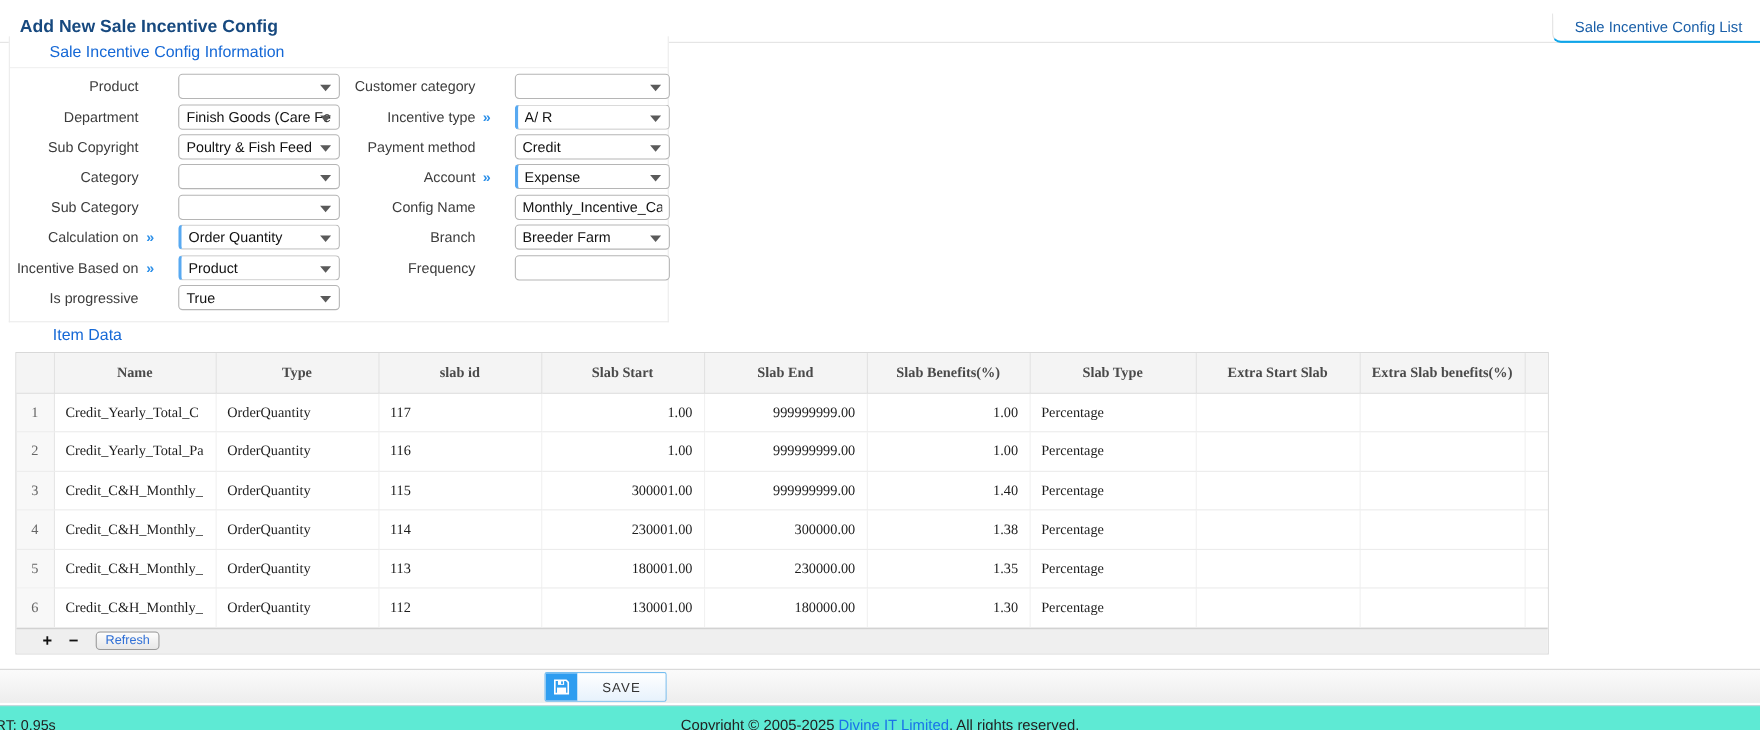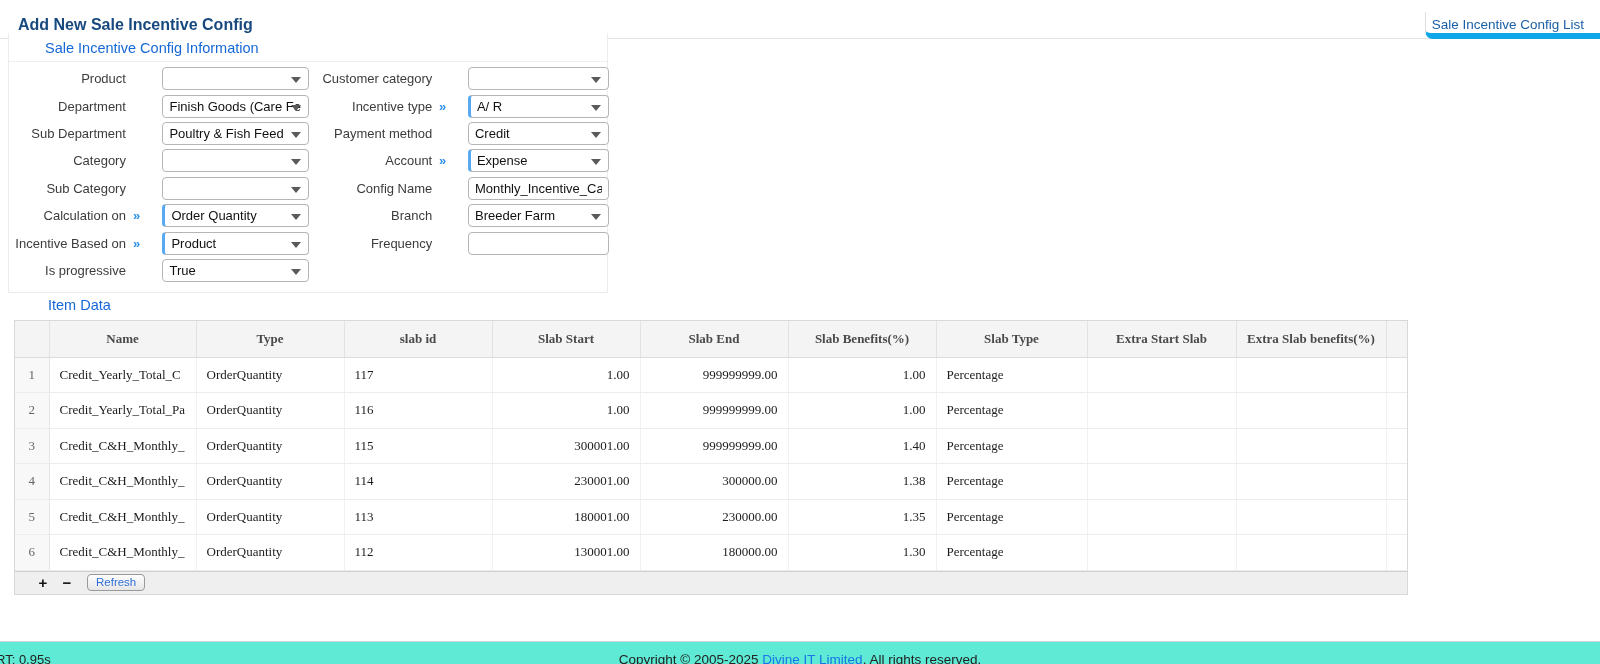--- a/index.html
+++ b/index.html
@@ -6,21 +6,21 @@
   html,body { width:1600px; height:664px; overflow:hidden; background:#fff;
     font-family:"Liberation Sans", sans-serif; }
   .page { position:relative; width:1600px; height:664px; background:#fff; }
 
   
   .topbar { position:absolute; left:0; top:0; width:1600px; height:27px;
     border-bottom:1px solid #e3e3e3; background:#fff;margin-top:12px; }
   .page-title { position:absolute; left:18px; top:4px; font-size:16px; font-weight:bold;
     color:#17497f; }
   .list-tab { position:absolute; right:0; top:0; height:27px; line-height:26px;
-    padding:0 16px 0 6px; background:#fff; border-left:1px solid #ddd; border-bottom:6px solid #0ea5e9;
+    padding:0 16px 0 20px; background:#fff; border-left:1px solid #ddd; border-bottom:2px solid #0ea5e9;
     border-bottom-left-radius:8px; color:#1a5fa8; font-size:13.5px; cursor:pointer; }
 
   
   .form-card { position:absolute; left:8px; top:33px; width:600px; height:260px;
     border:1px solid #ececec; border-top:none; background:#fff;padding-left:44px; }
   .section-title { font-size:14.5px; color:#1568d6; }
   .form-card .section-title { position:absolute; left:36px; top:7px; }
   .form-card .sec-underline { position:absolute; left:0; top:28px; width:100%; height:1px; background:#f0f0f0; }
   .form-cols { position:absolute; left:0; top:32px; width:600px; display:flex; }
   .fcol { width:300px; }
@@ -105,21 +105,21 @@
           </div>
           <div class="frow">
             <div class="flabel">Department</div>
             <div class="fmark"></div>
             <div class="finput">
               <span class="val">Finish Goods (Care Fe</span>
               <span class="arrow"></span>
             </div>
           </div>
           <div class="frow">
-            <div class="flabel">Sub Department</div>
+            <div class="flabel">Sub Copyright</div>
             <div class="fmark"></div>
             <div class="finput">
               <span class="val">Poultry &amp; Fish Feed</span>
               <span class="arrow"></span>
             </div>
           </div>
           <div class="frow">
             <div class="flabel">Category</div>
             <div class="fmark"></div>
             <div class="finput">
@@ -332,20 +332,33 @@
           </tr>
         </tbody>
     </table>
     <div class="grid-footer">
       <div class="gf-btn">+</div>
       <div class="gf-btn">−</div>
       <div class="refresh-btn">Refresh</div>
     </div>
   </div>
 
+  <div class="save-bar">
+    <div class="save-btn">
+      <div class="save-ico">
+        <svg width="15" height="15" viewBox="0 0 16 16">
+          <path d="M1.5 1.5 h11 l2 2 v11 h-13 z" fill="none" stroke="#fff" stroke-width="1.6"></path>
+          <rect x="4.5" y="1.8" width="6" height="4.2" fill="#fff"></rect>
+          <rect x="7.6" y="2.6" width="1.7" height="2.6" fill="#2e9df0"></rect>
+          <rect x="3.6" y="8.6" width="8.8" height="5.4" fill="#fff"></rect>
+        </svg>
+      </div>
+      <div class="save-label">SAVE</div>
+    </div>
+  </div>
 
   <div class="page-footer">
     <div class="rt-text">RT: 0.95s</div>
     <div class="copyright">
       <span>Copyright © 2005-2025 </span><a href="#">Divine IT Limited</a><span>. All rights reserved.</span>
     </div>
   </div>
 
 </div>
 

